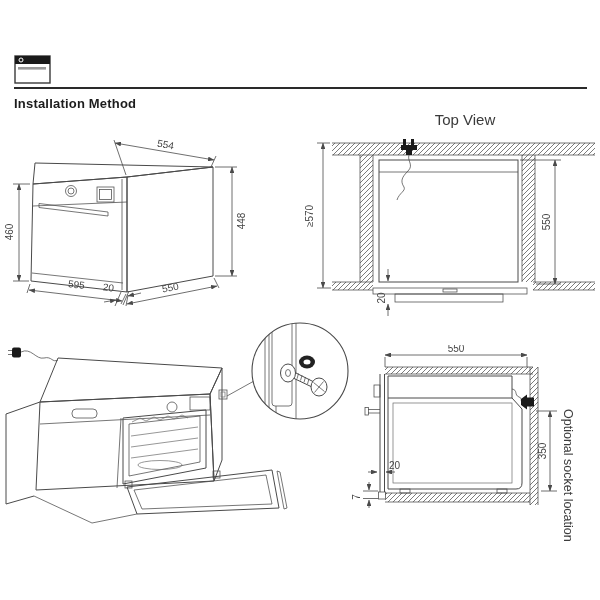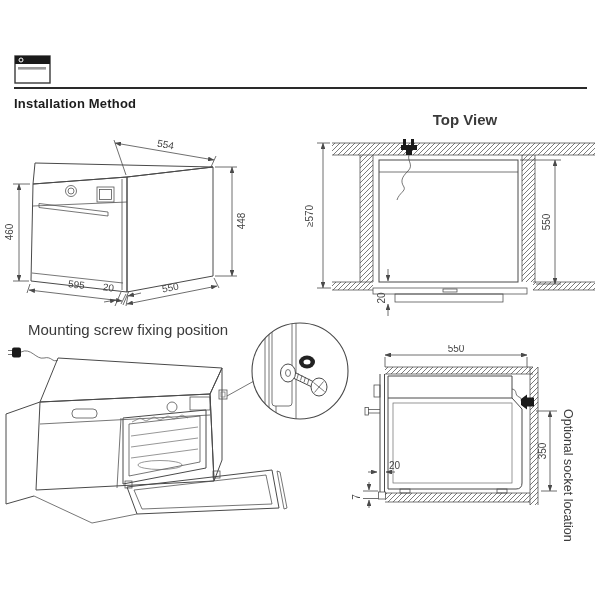--- a/index.html
+++ b/index.html
@@ -1,21 +1,21 @@
 <!DOCTYPE html>
 <html><head>
 <meta charset="utf-8">
 <style>
   html,body{margin:0;padding:0;background:#fff;}
   .canvas{position:relative;width:600px;height:600px;background:#fff;overflow:hidden;
           font-family:"Liberation Sans",sans-serif;}
   .abs{position:absolute;}
   .page-title{font-size:13px;font-weight:bold;color:#1c1c1c;letter-spacing:.2px;}
   .sec-title{font-size:15px;color:#3a3a3a;}
-  .center{text-align:center;font-weight:bold;}
+  .center{text-align:center;}
   .divider{height:1.5px;background:#2a2a2a;}
   svg text.dt{font-family:"Liberation Sans",sans-serif;font-size:10px;fill:#454545;}
   svg text.nt{font-family:"Liberation Sans",sans-serif;font-size:12.5px;fill:#3d3d3d;}
   svg .ln{stroke:#4a4a4a;stroke-width:1;fill:none;}
   svg .lt{stroke:#4a4a4a;stroke-width:.75;fill:none;}
   svg .lw{stroke:#6a6a6a;stroke-width:.7;fill:none;}
   svg .dim{stroke:#4a4a4a;stroke-width:.8;fill:none;}
   svg .blk{fill:#1a1a1a;stroke:none;}
   svg .wfill{fill:#fff;stroke:#4a4a4a;stroke-width:1;}
 </style>
@@ -140,21 +140,20 @@
       <line class="dim" x1="236" y1="156" x2="261" y2="156"></line>
       <line class="dim" x1="255" y1="32" x2="255" y2="156" marker-start="url(#a2)" marker-end="url(#a2)"></line>
       <text class="dt" text-anchor="middle" transform="rotate(-90 250 94)" x="250" y="94">550</text>
 
       <line class="dim" x1="88" y1="141" x2="88" y2="153" marker-end="url(#a2)"></line>
       <line class="dim" x1="88" y1="188" x2="88" y2="176" marker-end="url(#a2)"></line>
       <text class="dt" text-anchor="middle" transform="rotate(-90 85 170)" x="85" y="170">20</text>
     </g>
   </svg>
 
-  <div class="abs sec-title" style="left:28px;top:321px">Mounting screw fixing position</div>
 
   <svg class="abs" style="left:0;top:318px" width="365" height="267" viewBox="0 0 365 267">
     <defs>
       <clipPath id="cc">
           <circle cx="300" cy="53" r="48"></circle>
         </clipPath>
     </defs>
     <g>
       <line class="lt" x1="8" y1="32.5" x2="13" y2="32.5"></line>
       <line class="lt" x1="8" y1="36.5" x2="13" y2="36.5"></line>

